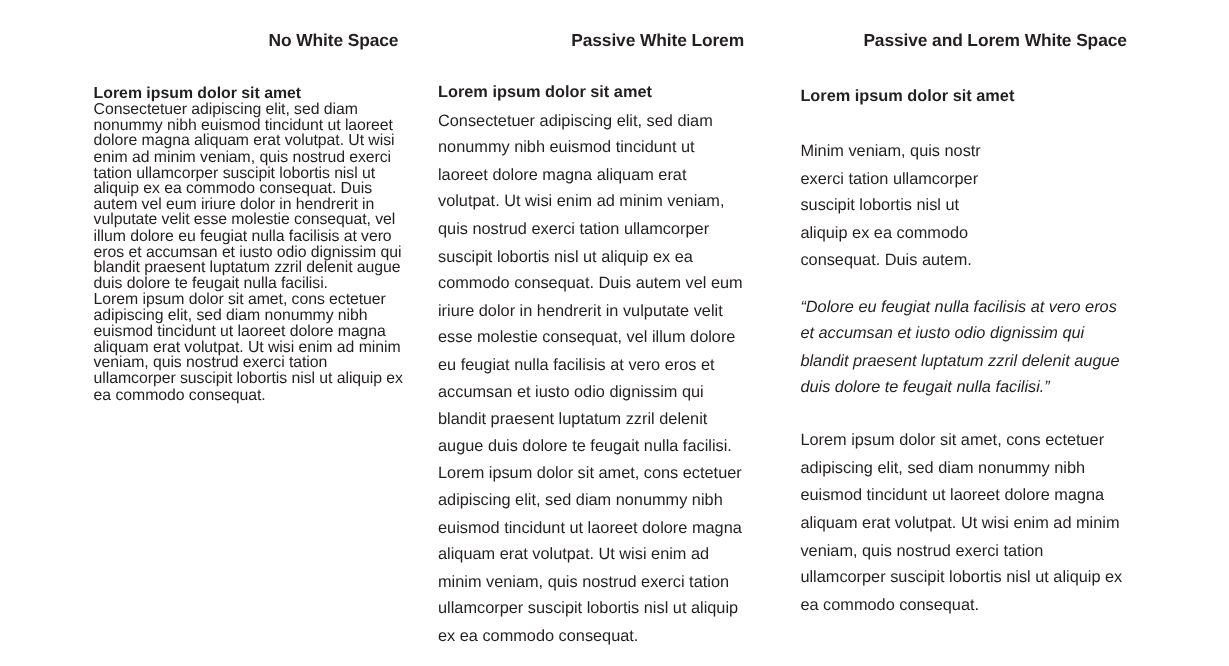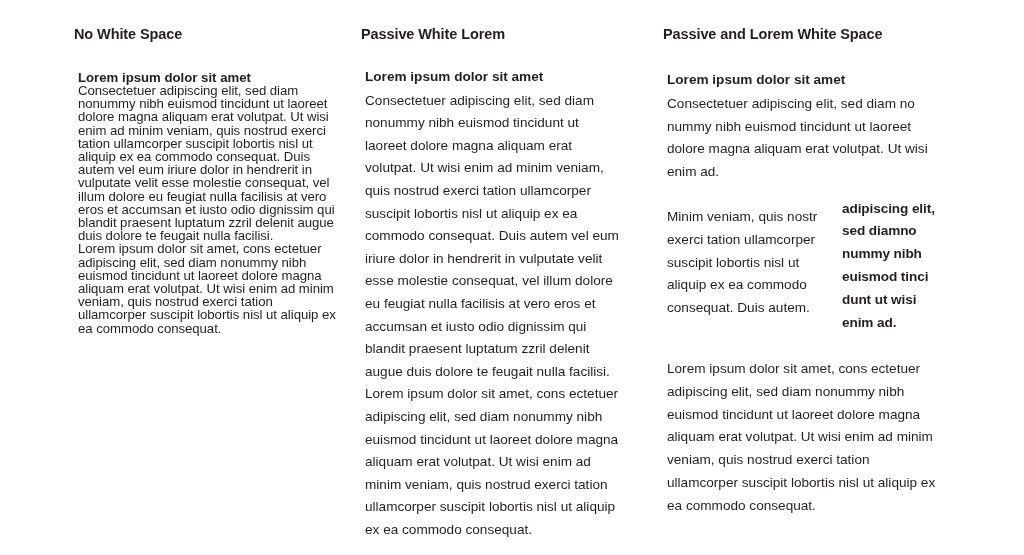--- a/index.html
+++ b/index.html
@@ -28,21 +28,21 @@
     position: absolute;
     top: 0;
   }
   .col-1 { left: 74px;  width: 258px; }
   .col-2 { left: 361px; width: 259px; }
   .col-3 { left: 663px; width: 276px; }
 
   .col-heading {
     font-size: 14.5px;
     font-weight: bold;
-    text-align: left;
+    text-align: right;
     letter-spacing: -0.1px;
     color: #231f20;
     margin: 0;
     position: absolute;
     top: 26px;
     left: 0;
     width: 100%;
   }
   .col-1 .col-heading { top: 26px; }
   .col-2 .col-heading { top: 26px; }
@@ -151,31 +151,30 @@
       <p class="body-text">Consectetuer adipiscing elit, sed diam nonummy nibh euismod tincidunt ut laoreet dolore magna aliquam erat volutpat. Ut wisi enim ad minim veniam, quis nostrud exerci tation ullamcorper suscipit lobortis nisl ut aliquip ex ea commodo consequat. Duis autem vel eum iriure dolor in hendrerit in vulputate velit esse molestie consequat, vel illum dolore eu feugiat nulla facilisis at vero eros et accumsan et iusto odio dignissim qui blandit praesent luptatum zzril delenit augue duis dolore te feugait nulla facilisi.</p>
       <p class="body-text">Lorem ipsum dolor sit amet, cons ectetuer adipiscing elit, sed diam nonummy nibh euismod tincidunt ut laoreet dolore magna aliquam erat volutpat. Ut wisi enim ad minim veniam, quis nostrud exerci tation ullamcorper suscipit lobortis nisl ut aliquip ex ea commodo consequat.</p>
     </div>
   </div>
 
   <div class="column col-3">
     <h2 class="col-heading">Passive and Lorem White Space</h2>
 
     <div class="col-body">
       <p class="lead">Lorem ipsum dolor sit amet</p>
-      <p class="body-text">Consectetuer adipiscing elit, sed diam no nummy nibh euismod tincidunt ut laoreet dolore magna aliquam erat volutpat. Ut wisi enim ad.</p>
 
       <div class="spacer-lg"></div>
 
       <div class="split-block">
         <p class="body-text split-left">Minim veniam, quis nostr exerci tation ullamcorper suscipit lobortis nisl ut aliquip ex ea commodo consequat. Duis autem.</p>
-        <p class="split-right">adipiscing elit, sed diamno nummy nibh euismod tinci dunt ut wisi enim ad.</p>
       </div>
 
       <div class="spacer-md"></div>
 
+      <p class="pull-quote">“Dolore eu feugiat nulla facilisis at vero eros et accumsan et iusto odio dignissim qui blandit praesent luptatum zzril delenit augue duis dolore te feugait nulla facilisi.”</p>
 
       <div class="spacer-lg"></div>
 
       <p class="body-text">Lorem ipsum dolor sit amet, cons ectetuer adipiscing elit, sed diam nonummy nibh euismod tincidunt ut laoreet dolore magna aliquam erat volutpat. Ut wisi enim ad minim veniam, quis nostrud exerci tation ullamcorper suscipit lobortis nisl ut aliquip ex ea commodo consequat.</p>
     </div>
   </div>
 
 </div>
 
 </body></html>

